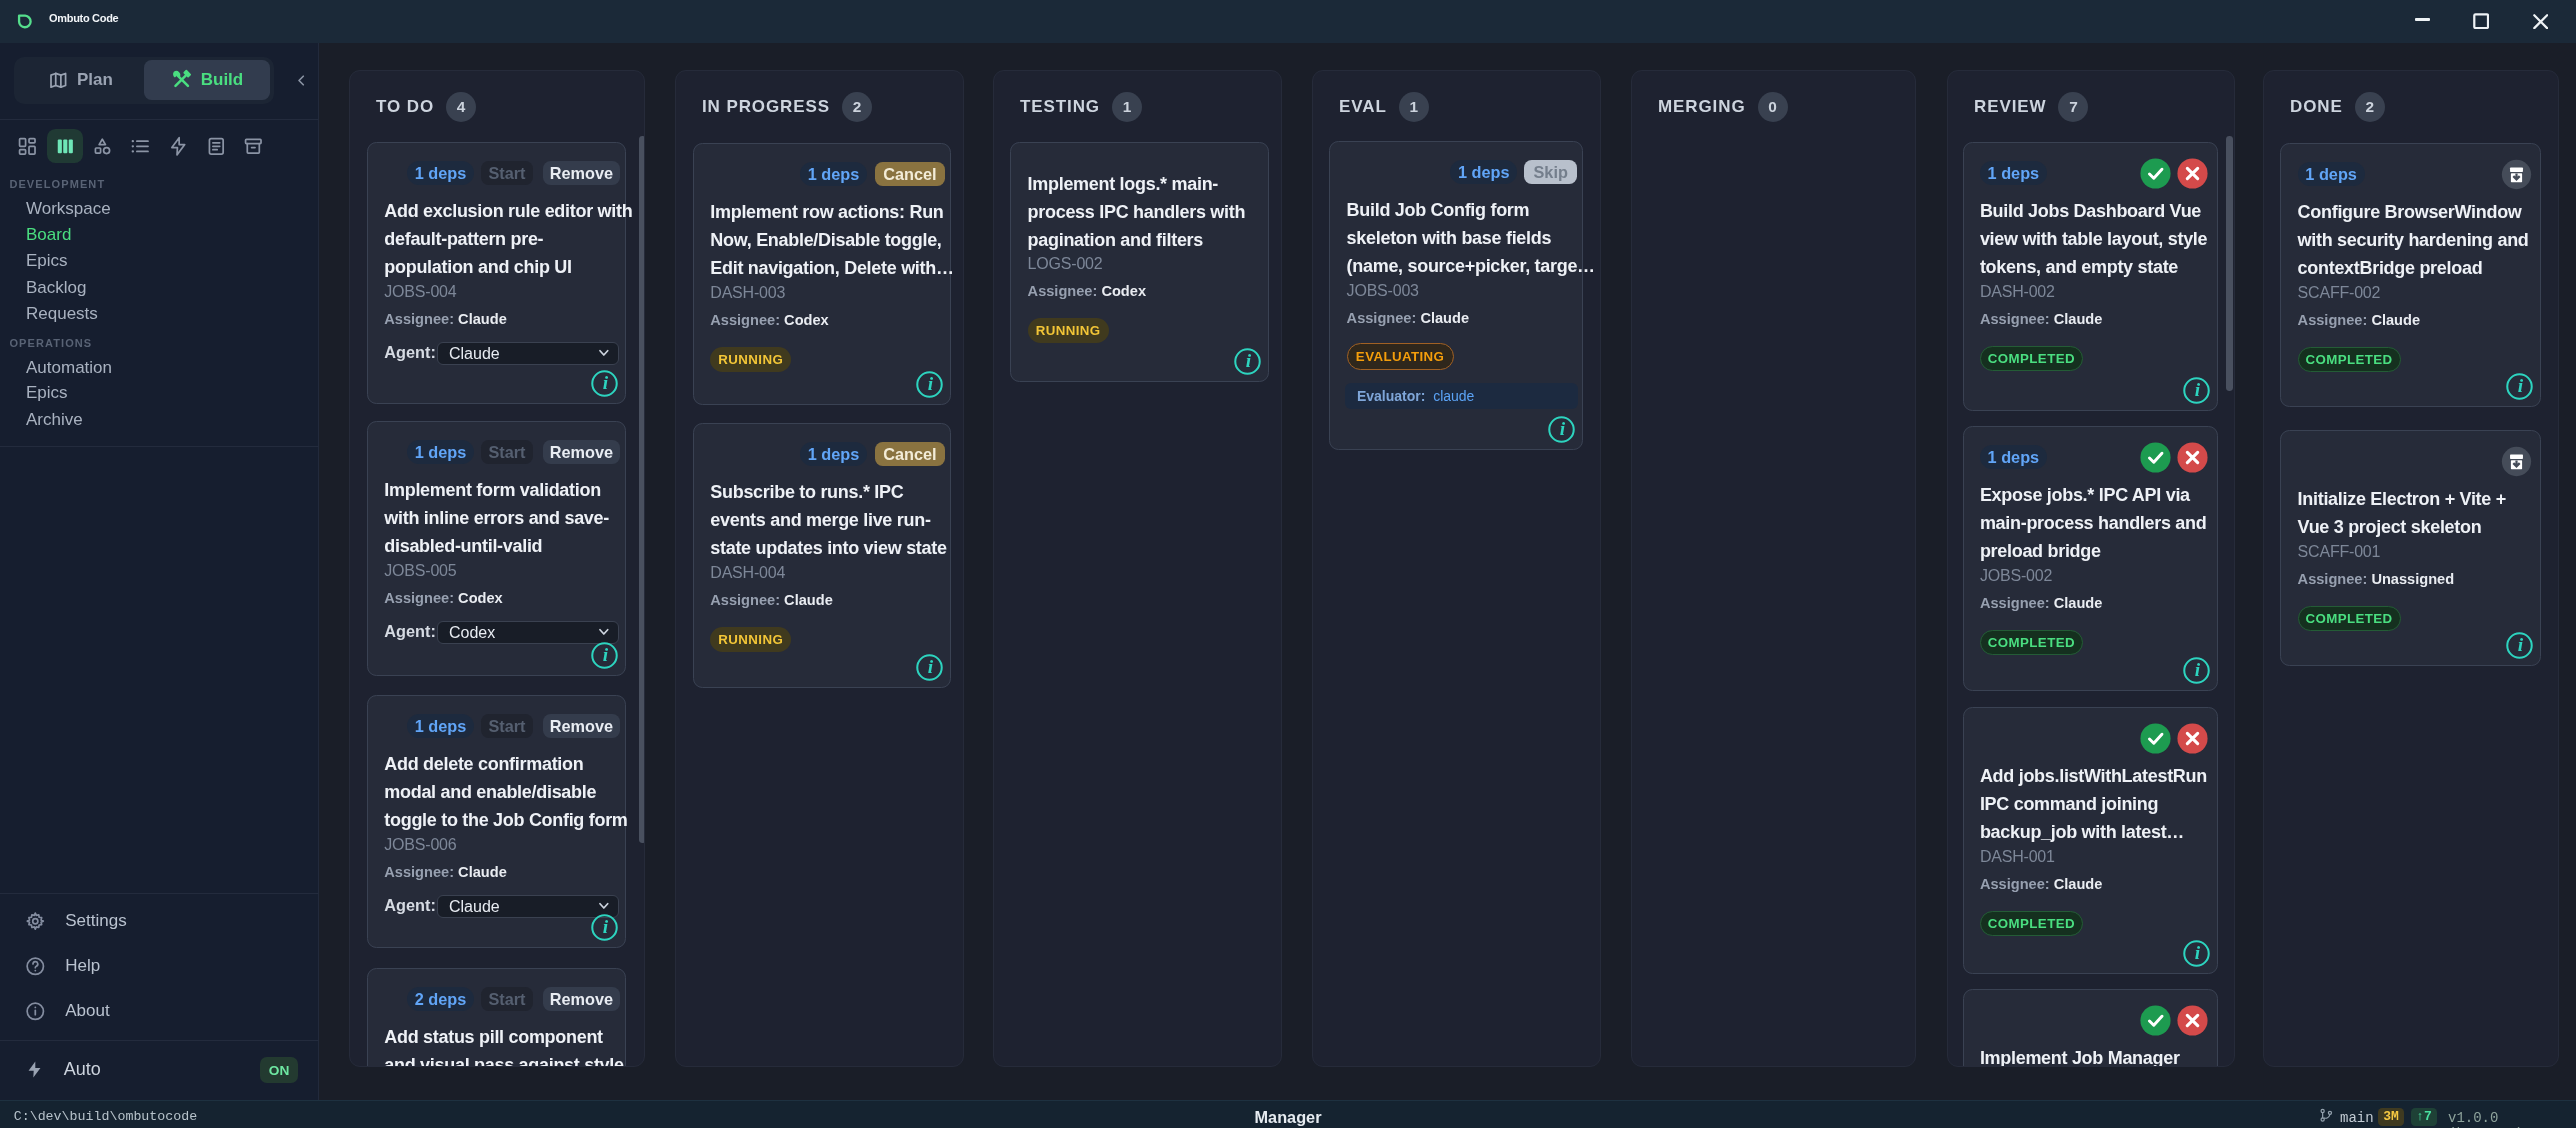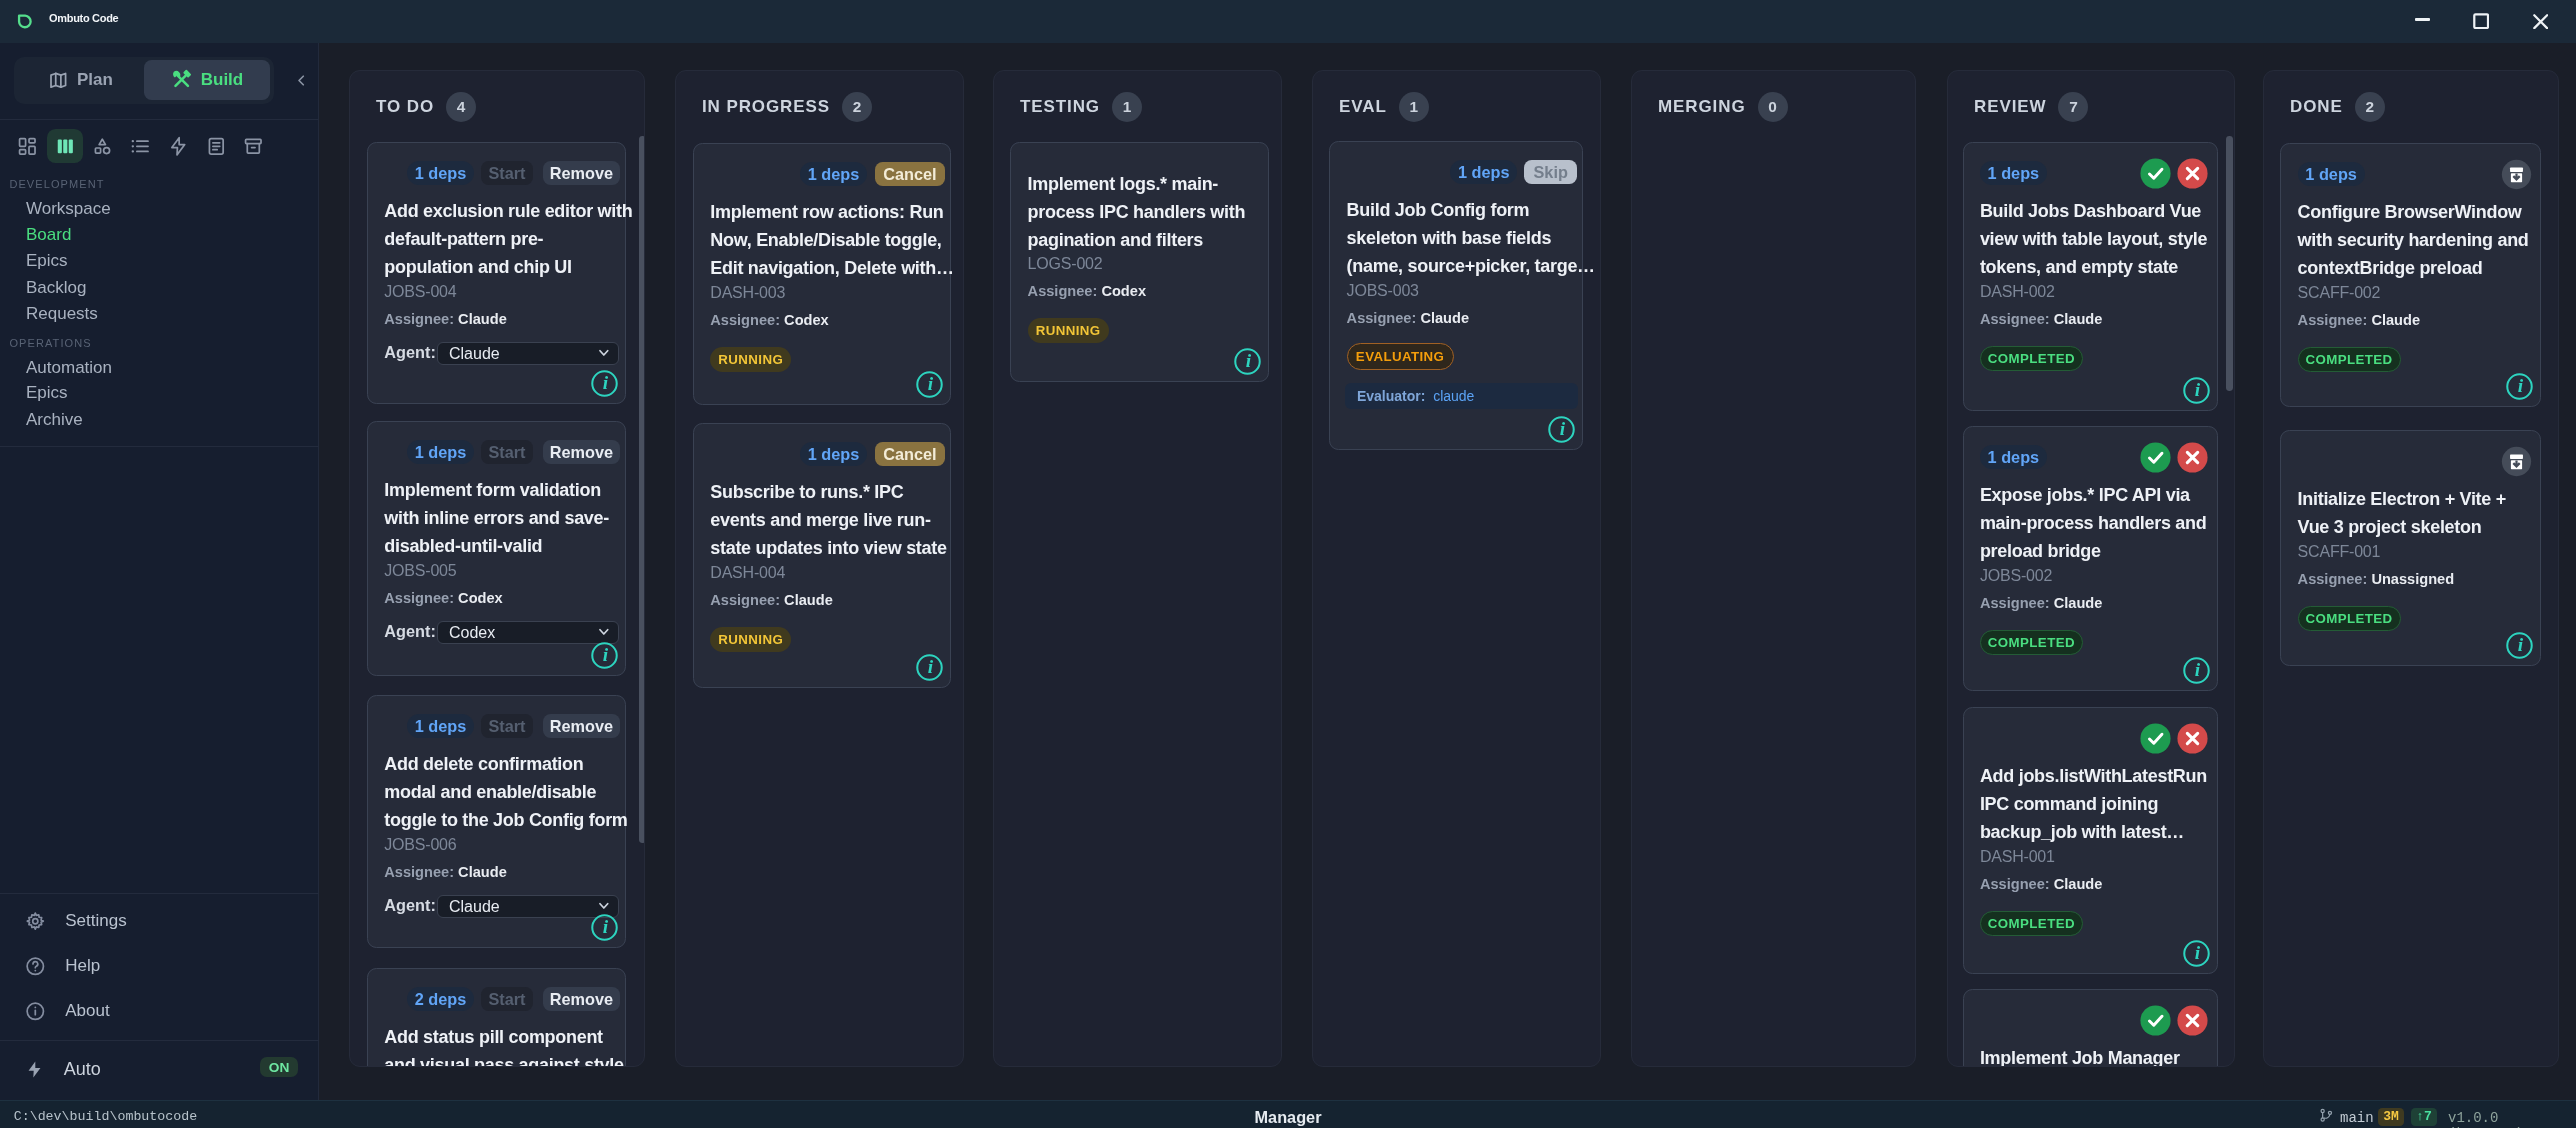--- a/index.html
+++ b/index.html
@@ -7,26 +7,26 @@
 .winbtn{position:absolute}
 .sidebar{position:absolute;left:0;top:43px;width:319px;height:1057px;background:#161e2f;border-right:0.9px solid #222a3c}
 .seg{position:absolute;left:13.7px;top:13.7px;width:260px;height:47px;background:#1c2534;border-radius:10.3px;display:flex;padding:3.4px}
 .segbtn{flex:1;display:flex;align-items:center;justify-content:center;gap:8.6px;font-size:17px;font-weight:bold;color:#9aa3b2;border-radius:7.7px}
 .segbtn.build{background:#323c4e;color:#4ade80}
 .chev{position:absolute;left:293px;top:29px}
 .sdiv{position:absolute;left:0;width:319px;height:0.9px;background:#232b3d}
 .irow{position:absolute;left:9.4px;top:86px;display:flex;gap:1.7px;align-items:center}
 .ic{width:36px;height:34px;display:flex;align-items:center;justify-content:center;border-radius:8.6px}
 .ic.act{background:#203a34}
-.slbl{position:absolute;left:9.4px;font-size:11px;font-weight:normal;letter-spacing:1.1px;color:#59637555;color:#596375}
+.slbl{position:absolute;left:9.4px;font-size:11px;font-weight:bold;letter-spacing:1.1px;color:#59637555;color:#596375}
 .sitem{position:absolute;left:26px;font-size:17px;color:#a9b2c0}
 .brow{position:absolute;left:25px;display:flex;align-items:center;gap:19.7px;font-size:17px;color:#b9c2cf}
 .brow svg{flex:0 0 auto}
 .brow.auto{color:#ccd3dd;font-size:18px}
-.onbadge{position:absolute;left:260px;top:1014px;width:38px;height:20px;background:#233a30;border-radius:6.9px;color:#6ee7a2;font-weight:bold;font-size:13.7px;display:flex;align-items:center;justify-content:center}
+.onbadge{position:absolute;left:260px;top:1014px;width:38px;height:26px;background:#233a30;border-radius:6.9px;color:#6ee7a2;font-weight:bold;font-size:13.7px;display:flex;align-items:center;justify-content:center}
 .panel{position:absolute;top:70px;height:997px;background:#1e2230;border:0.9px solid #262b3a;border-radius:11px;overflow:hidden}
 .chdr{position:absolute;left:26px;top:21.4px;display:flex;align-items:center;gap:12px}
 .cname{font-size:17px;font-weight:bold;letter-spacing:0.9px;color:#cdd4de}
 .cnt{width:30px;height:30px;border-radius:50%;background:#394150;color:#ccd3dd;font-size:15.4px;font-weight:bold;display:flex;align-items:center;justify-content:center}
 .card{position:absolute;background:#262b39;border:0.9px solid #3a4253;border-radius:9.4px}
 .pl{position:absolute;height:24px;border-radius:12px;font-size:16.3px;font-weight:bold;display:flex;align-items:center;justify-content:center}
 .pl.deps{width:67px;background:#1d2a3e;color:#61a5f7}
 .pl.start{background:#20242f;color:#555f70;border-radius:7.7px}
 .pl.remove{background:#343c4c;color:#e8ecf2;border-radius:7.7px}
 .pl.cancel{background:#8a7340;color:#f3ecd7;border-radius:7.7px}

